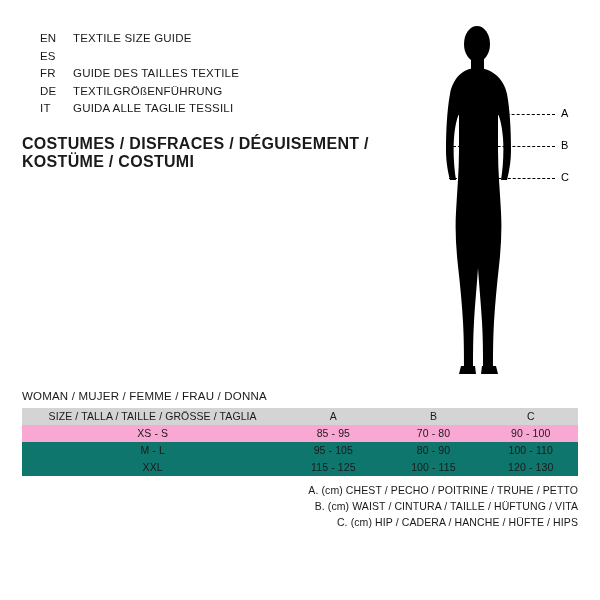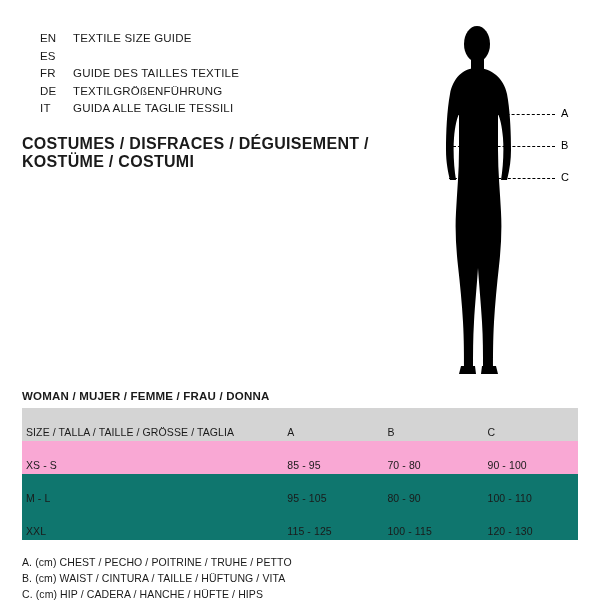--- a/index.html
+++ b/index.html
@@ -78,53 +78,54 @@
 
   
   .table-section {
     position: absolute;
     left: 22px;
     top: 390px;
     width: 556px;
   }
   .group-title {
     font-size: 11.5px;
-    font-weight: bold;
+    font-weight: normal;
     letter-spacing: 0.2px;
     margin-bottom: 6px;
   }
   table.size-table {
     border-collapse: collapse;
     width: 100%;
     font-size: 10.5px;
   }
   table.size-table th,
   table.size-table td {
-    padding: 18px 4px 3px 4px;
-    text-align: left;
+    padding: 2px 4px 3px 4px;
+    text-align: center;
     font-weight: normal;
     letter-spacing: 0.1px;
   }
   table.size-table thead tr {
     background: #d4d4d4;
   }
   table.size-table tbody tr.row-alt {
     background: #0f766e;
   }
   table.size-table tbody tr.row-plain {
     background: #f9a8d4;
   }
   .col-size { width: 47%; }
   .col-a { width: 18%; }
   .col-b { width: 18%; }
   .col-c { width: 17%; }
   .th-center, .td-center { text-align: left; }
 
   .legend {
-    margin-top: 14px;
+    margin-top: 6px;
+    text-align: right;
   }
   .legend-line {
     font-size: 10.5px;
     line-height: 16px;
     letter-spacing: 0.1px;
   }
 </style>
 </head>
 <body>
 

